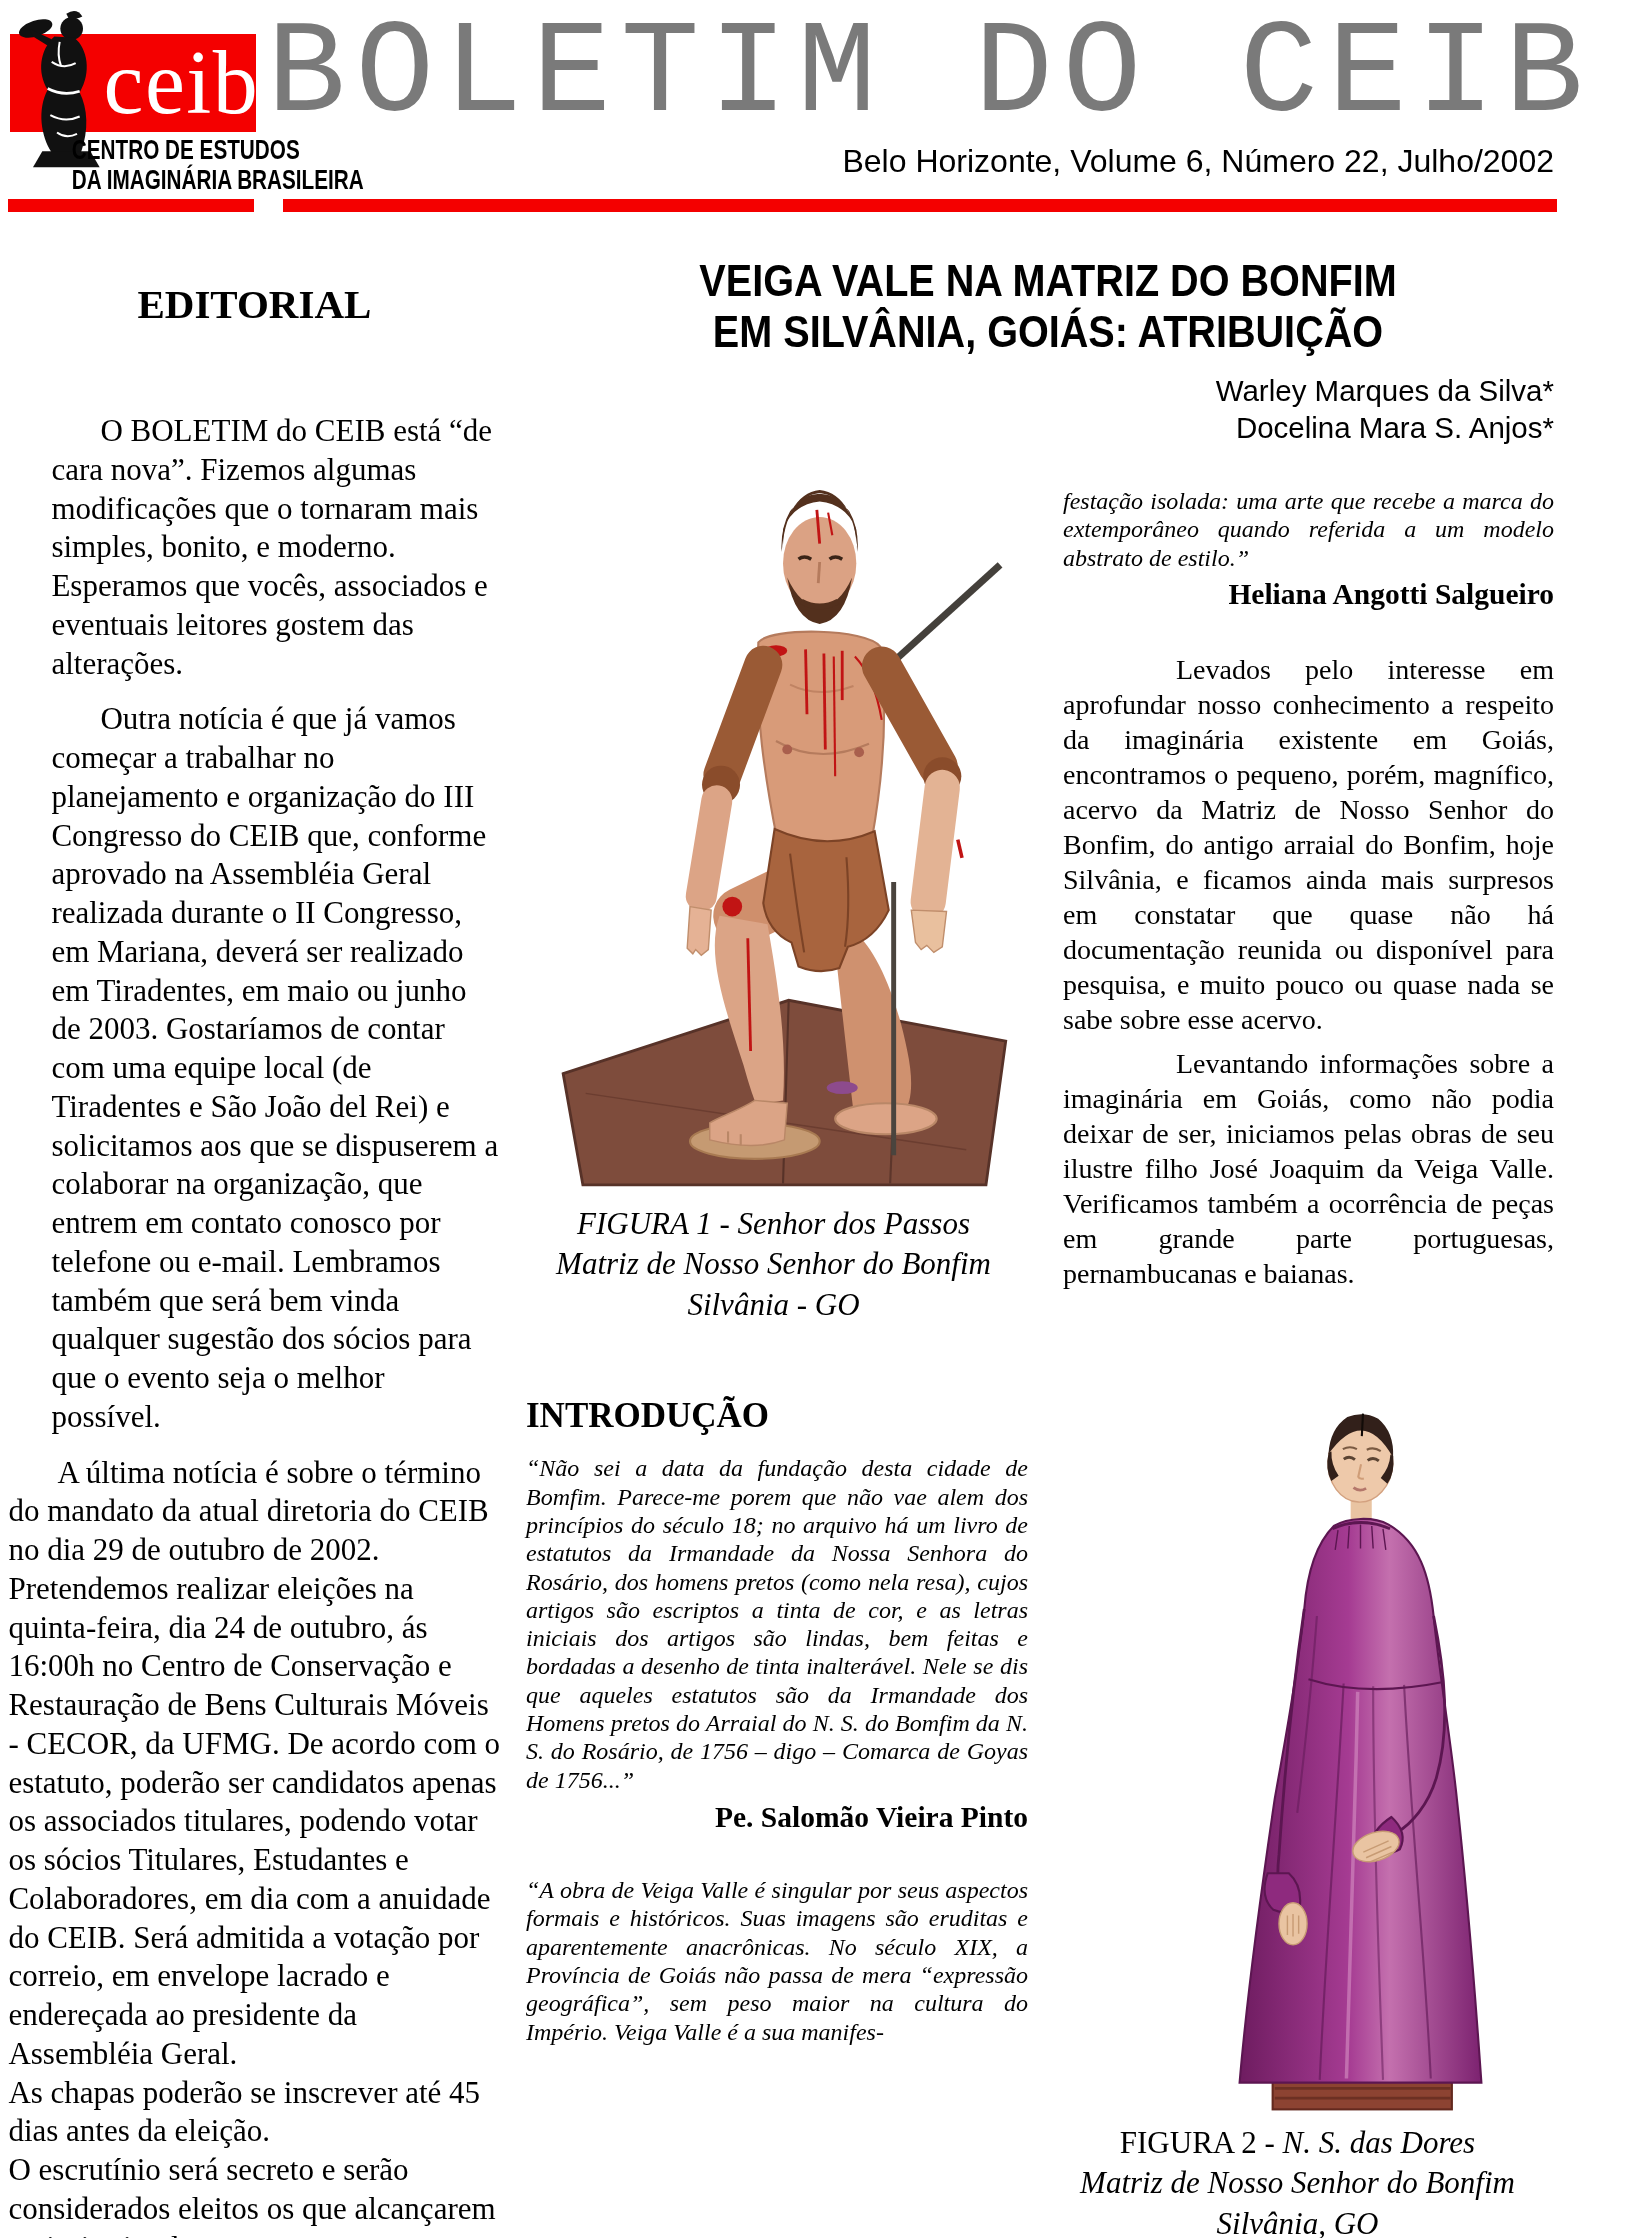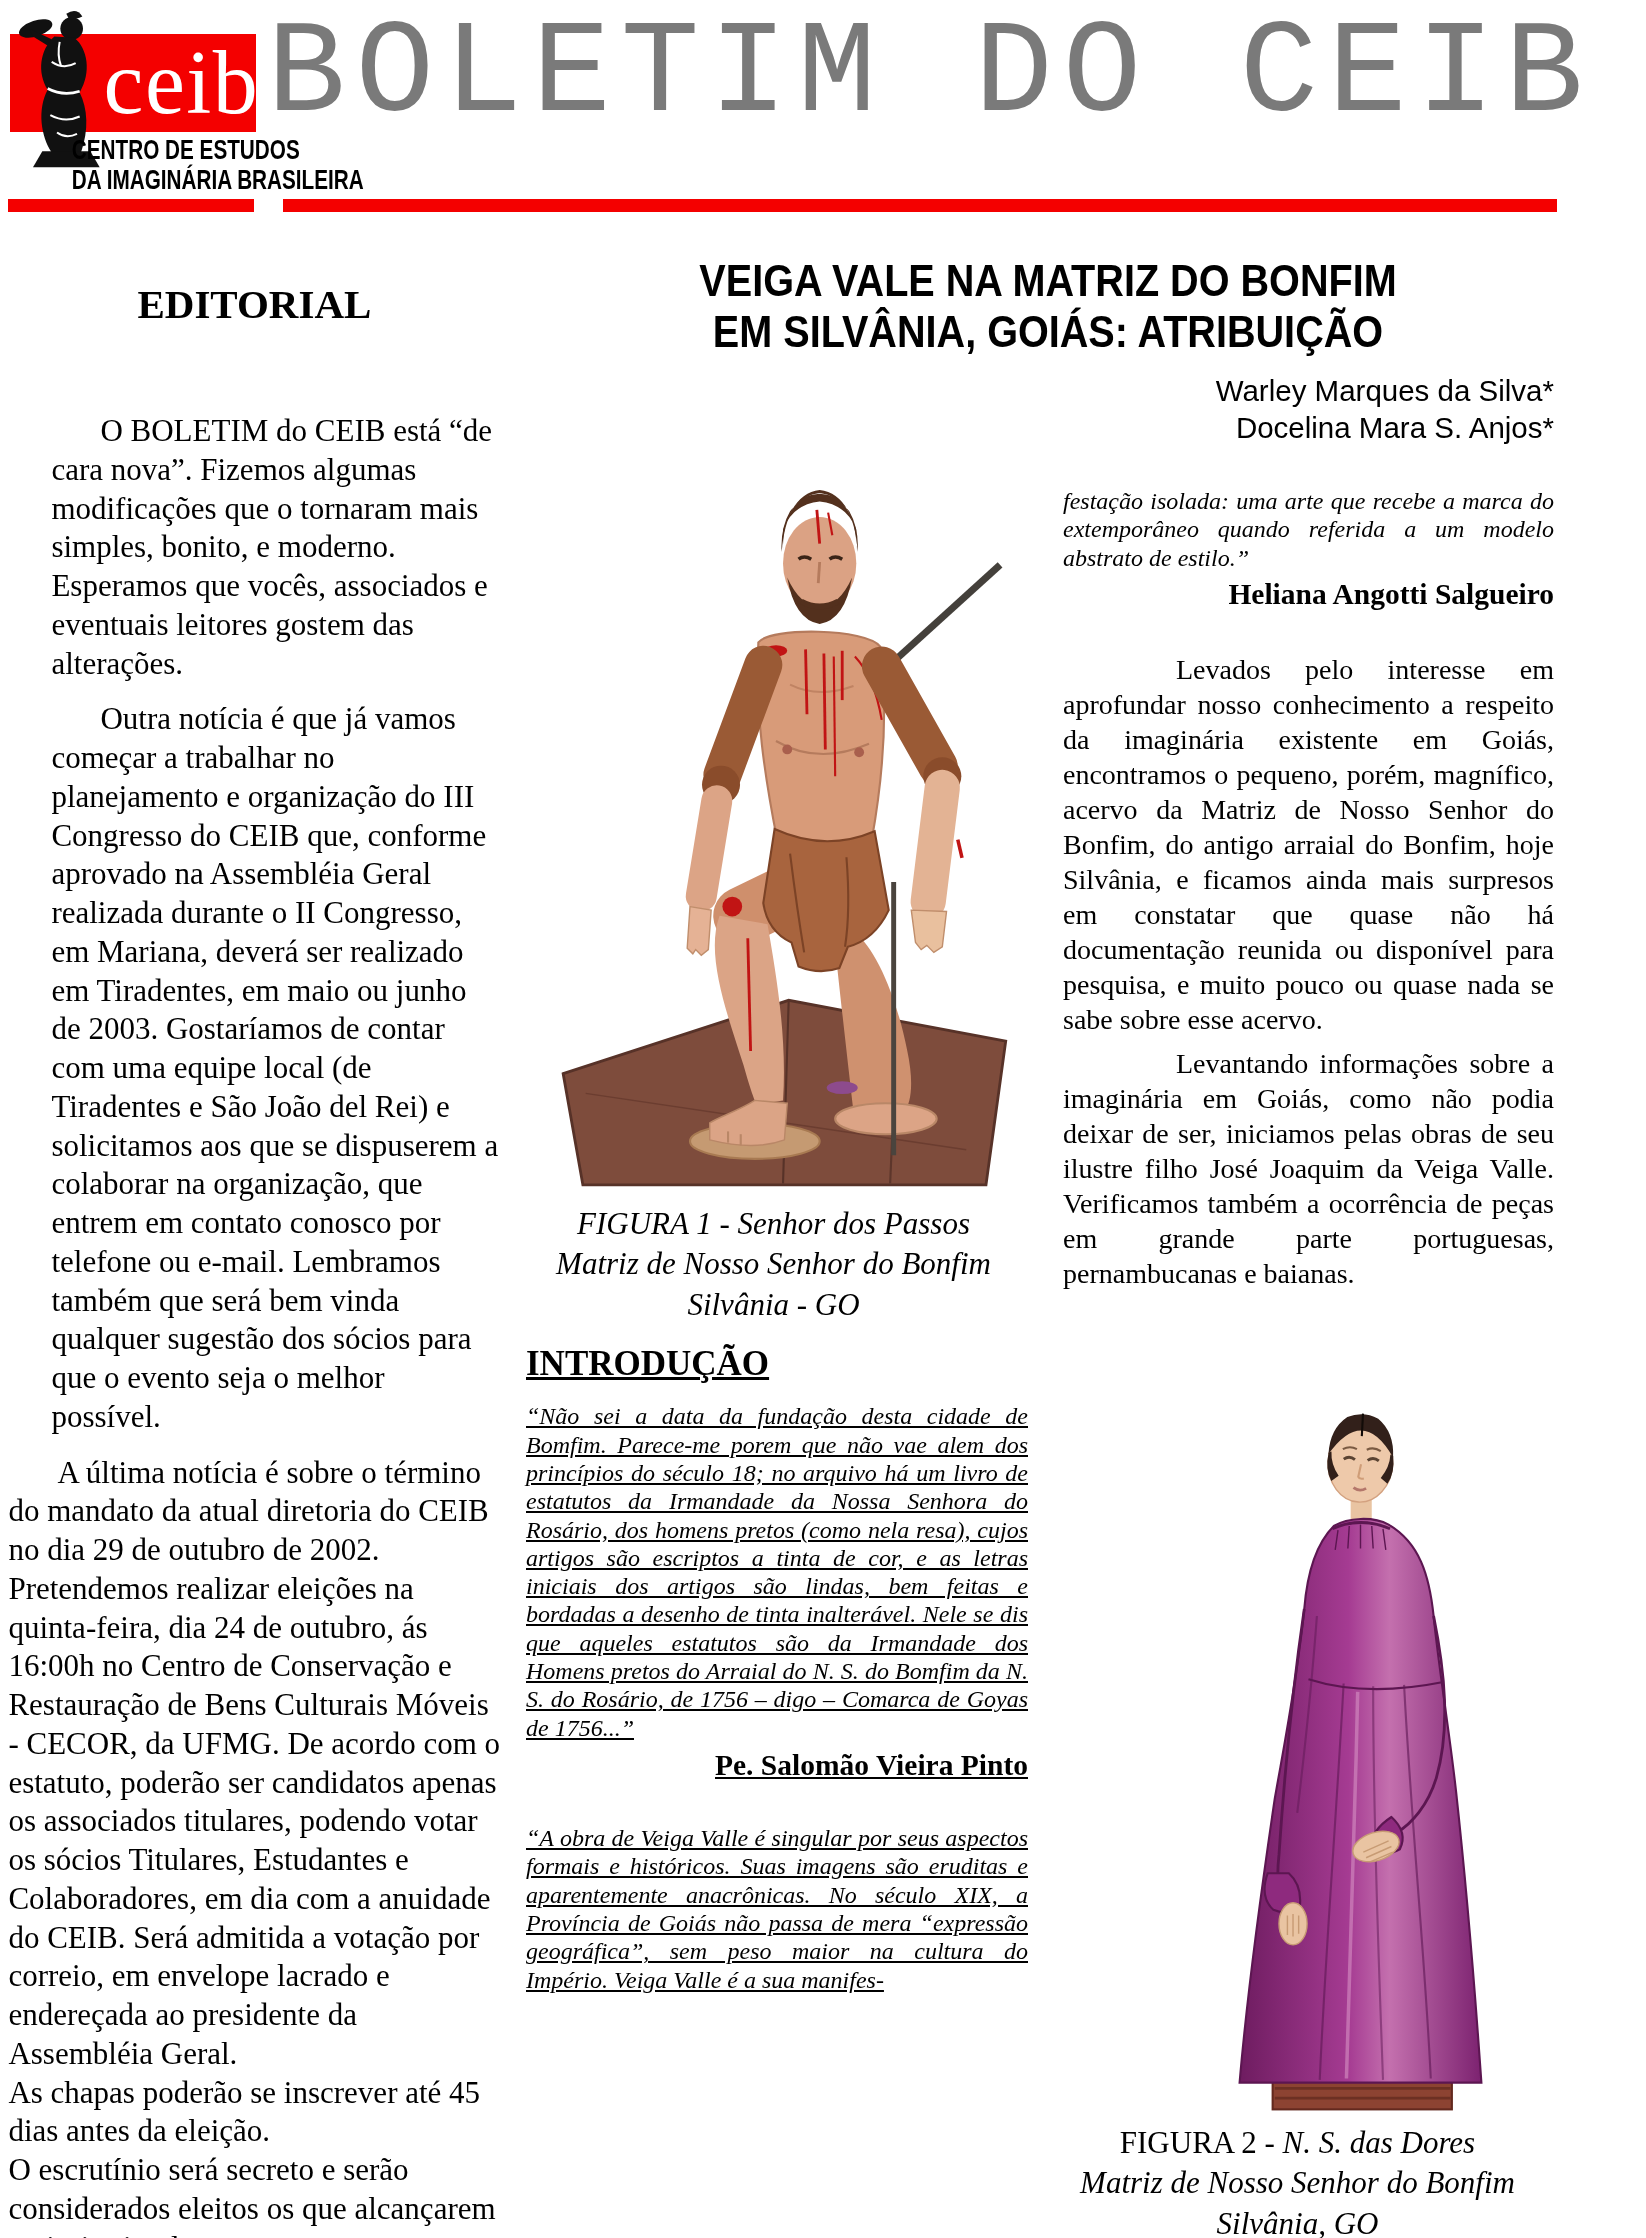--- a/index.html
+++ b/index.html
@@ -45,21 +45,21 @@
   .fig1-caption{position:absolute;left:517px;top:1204px;width:513px;text-align:center;
       font-style:italic;font-size:31px;line-height:1.3;}
   .fig2{position:absolute;left:1146px;top:1377px;width:429px;height:738px;}
   .fig2-caption{position:absolute;left:1041px;top:2123px;width:513px;text-align:center;
       font-size:31px;line-height:1.3;}
   .fig2-caption .roman{font-style:normal;}
   .fig2-caption .ital{font-style:italic;}
   .caption-line{display:block;font-style:italic;}
 
   
-  .col-middle{position:absolute;left:526px;top:1344px;width:502px;z-index:1;text-decoration:underline;}
+  .col-middle{position:absolute;left:526px;top:1396px;width:502px;z-index:1;}
   .intro-heading{font-size:35px;font-weight:bold;margin:0 0 18.3px 0;}
   .quote{font-style:italic;font-size:24px;line-height:1.18;text-align:justify;margin:0;}
   .quote-attr{font-weight:bold;font-size:29.5px;text-align:right;margin:7px 0 42px 0;}
 
   
   .col-right{position:absolute;left:1063px;top:487px;width:491px;z-index:1;}
   .col-right .quote{margin-bottom:4.2px;}
   .col-right .quote-attr{margin:5.6px 0 41px 0;}
   .col-right p.body{font-size:28px;line-height:1.25;text-align:justify;margin:0 0 9.8px 0;}
   .col-right p.indent2{text-indent:113px;}
@@ -85,20 +85,21 @@
       <path d="M70,50 Q66,70 72,86" stroke="#fff" stroke-width="3" fill="none"></path>
     </svg>
     <div class="logo-acronym">ceib</div>
     <div class="logo-org">
       <div>CENTRO DE ESTUDOS</div>
       <div>DA IMAGINÁRIA BRASILEIRA</div>
     </div>
   </div>
 
   <div class="masthead-title">BOLETIM DO CEIB</div>
+  <div class="masthead-issue">Belo Horizonte, Volume 6, Número 22, Julho/2002</div>
   <div class="bar bar-left"></div>
   <div class="bar bar-right"></div>
 
   <div class="col-editorial">
     <h2 class="editorial-heading">EDITORIAL</h2>
     <p class="indent">O BOLETIM do CEIB está “de cara nova”. Fizemos algumas modificações que o tornaram mais simples, bonito, e moderno. Esperamos que vocês, associados e eventuais leitores gostem das alterações.</p>
     <p class="indent">Outra notícia é que já vamos começar a trabalhar no planejamento e organização do III Congresso do CEIB que, conforme aprovado na Assembléia Geral realizada durante o II Congresso, em Mariana, deverá ser realizado em Tiradentes, em maio ou junho de 2003. Gostaríamos de contar com uma equipe local (de Tiradentes e São João del Rei) e solicitamos aos que se dispuserem a colaborar na organização, que entrem em contato conosco por telefone ou e-mail. Lembramos também que será bem vinda qualquer sugestão dos sócios para que o evento seja o melhor possível.</p>
     <p class="indent tight">A última notícia é sobre o término do mandato da atual diretoria do CEIB no dia 29 de outubro de 2002. Pretendemos realizar eleições na quinta-feira, dia 24 de outubro, ás 16:00h no Centro de Conservação e Restauração de Bens Culturais Móveis - CECOR, da UFMG. De acordo com o estatuto, poderão ser candidatos apenas os associados titulares, podendo votar os sócios Titulares, Estudantes e Colaboradores, em dia com a anuidade do CEIB. Será admitida a votação por correio, em envelope lacrado e endereçada ao presidente da Assembléia Geral.</p>
     <p class="tight">As chapas poderão se inscrever até 45 dias antes da eleição.</p>
     <p class="tight">O escrutínio será secreto e serão considerados eleitos os que alcançarem maioria simples.</p>

